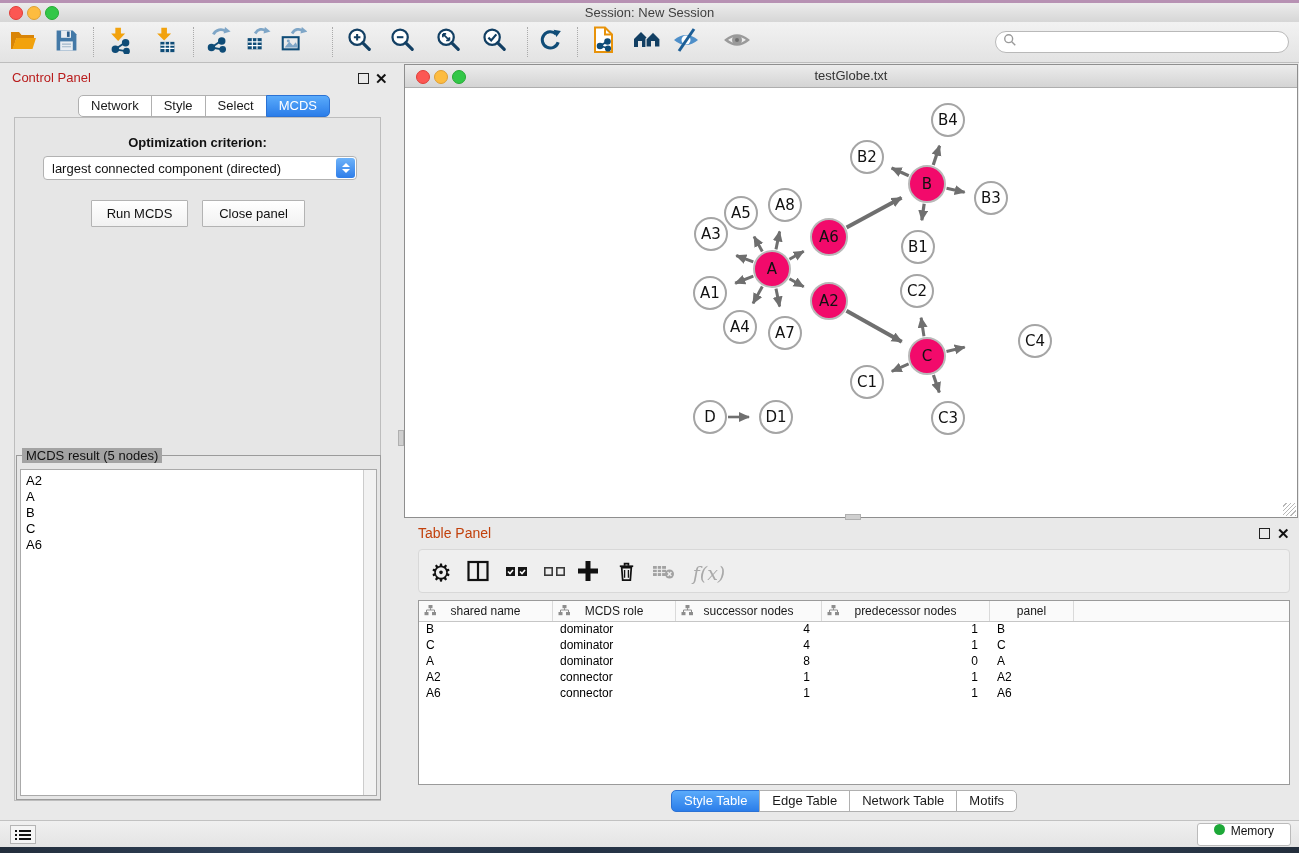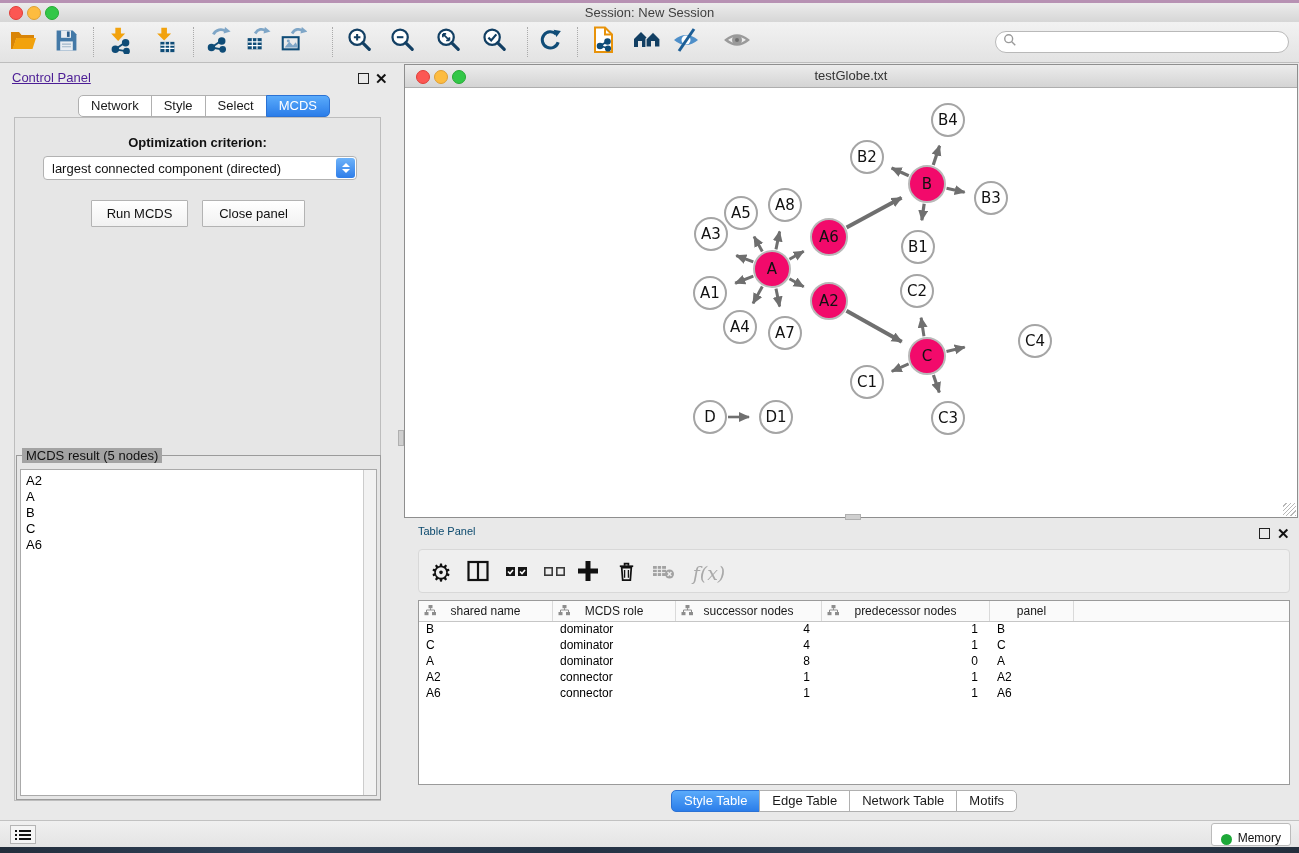--- a/index.html
+++ b/index.html
@@ -25,21 +25,21 @@
   #toolbar{left:0;top:22px;width:1299px;height:40px;
     background:linear-gradient(#f2f2f2,#e3e3e3);border-bottom:1px solid #bdbdbd;}
   .tb-btn{position:absolute;top:5px;width:30px;height:30px;display:flex;align-items:center;
     justify-content:center;cursor:default;}
   .tb-sep{position:absolute;top:5px;height:30px;border-left:1px dotted #aaa;}
   #search-wrap{position:absolute;left:995px;top:9px;width:294px;height:22px;background:#fff;
     border:1px solid #b9b9b9;border-radius:11px;display:flex;align-items:center;padding-left:7px;box-sizing:border-box;}
   #search-input{border:none;outline:none;flex:1;font-size:12px;background:transparent;margin-left:4px;}
 
   
-  #cp-title{left:12px;top:70px;font-size:13px;color:#4c1d95;text-decoration:underline;}
+  #cp-title{left:12px;top:70px;font-size:13px;color:#b91c1c;}
   .panel-float{position:absolute;width:9px;height:9px;border:1.5px solid #222;}
   .panel-close{position:absolute;font-size:15px;font-weight:700;color:#111;line-height:12px;}
   #cp-tabs{left:78px;top:95px;display:flex;}
   .seg-tab{height:20px;line-height:20px;padding:0 12px;background:#fff;border:1px solid #b0b0b0;
     font-size:13px;color:#1a1a1a;margin-left:-1px;text-align:center;}
   .seg-tab:first-child{border-radius:5px 0 0 5px;margin-left:0;}
   .seg-tab:last-child{border-radius:0 5px 5px 0;}
   .seg-tab.selected{background:linear-gradient(#5aabfb,#2b7de9);color:#fff;border-color:#2b72d4;}
   #cp-box{left:14px;top:117px;width:367px;height:684px;background:#e6e6e6;border:1px solid #bdbdbd;box-sizing:border-box;}
   #opt-label{left:14px;top:135px;width:367px;text-align:center;font-size:13px;font-weight:600;color:#111;}
@@ -70,21 +70,21 @@
   .gnode{position:absolute;z-index:2;border-radius:50%;background:#fff;border:2px solid #a5a5a5;
     display:flex;align-items:center;justify-content:center;font-family:"DejaVu Sans",sans-serif;
     font-size:15px;color:#111;box-sizing:border-box;cursor:default;}
   .gnode.dominator{background:#f20a6b;border-color:#b9b9b9;}
   #net-grip{left:1283px;top:503px;width:13px;height:13px;
     background:repeating-linear-gradient(135deg,transparent 0 2px,#b8b8b8 2px 3px);}
   .split-grip-v{left:398px;top:430px;width:6px;height:16px;background:#cfcfcf;border:1px solid #b0b0b0;box-sizing:border-box;}
   .split-grip-h{left:845px;top:514px;width:16px;height:6px;background:#cfcfcf;border:1px solid #b0b0b0;box-sizing:border-box;}
 
   
-  #tp-title{left:418px;top:525px;font-size:11px;color:#0c4a6e;}
+  #tp-title{left:418px;top:525px;font-size:14px;color:#c2410c;}
   #tp-toolbar{left:418px;top:549px;width:872px;height:44px;background:#efefef;border:1px solid #d8d8d8;
     border-radius:4px;box-sizing:border-box;}
   .tp-btn{position:absolute;top:8px;width:30px;height:30px;display:flex;align-items:center;justify-content:center;}
   .gear-glyph{font-family:"DejaVu Sans",sans-serif;font-size:24px;color:#111;line-height:28px;}
   .fx-glyph{font-family:"DejaVu Serif",serif;font-style:italic;font-size:19px;color:#a9a9a9;}
   #node-table{left:418px;top:600px;width:872px;height:185px;background:#fff;border:1px solid #9a9a9a;box-sizing:border-box;}
   #table-header{display:flex;height:20px;background:#fafafa;border-bottom:1px solid #c6c6c6;}
   .th{position:relative;border-right:1px solid #dadada;display:flex;align-items:center;justify-content:center;
     font-size:12px;color:#1a1a1a;box-sizing:border-box;}
   .th .hier{position:absolute;left:5px;top:4px;}
@@ -98,21 +98,21 @@
 
   
   #statusbar{left:0;top:820px;width:1299px;height:27px;background:linear-gradient(#f0f0f0,#e4e4e4);
     border-top:1px solid #c2c2c2;box-sizing:border-box;}
   #list-btn{position:absolute;left:10px;top:4px;width:26px;height:19px;background:#f5f5f5;
     border:1px solid #b5b5b5;display:flex;flex-direction:column;justify-content:center;gap:2px;padding:0 4px;box-sizing:border-box;}
   .list-row{display:flex;align-items:center;gap:2px;}
   .list-dot{width:2px;height:2px;background:#111;}
   .list-bar{flex:1;height:2px;background:#111;}
   #memory-btn{position:absolute;right:8px;top:2px;height:21px;background:#fff;border:1px solid #bbb;
-    border-radius:3px;display:flex;align-items:flex-end;gap:6px;padding:0 9px;font-size:12px;color:#111;}
+    border-radius:3px;display:flex;align-items:flex-start;gap:6px;padding:0 16px;font-size:12px;color:#111;}
   #memory-dot{width:11px;height:11px;border-radius:50%;background:#1da838;}
 </style>
 </head>
 <body>
 
 <div id="stage">
 
   <div class="abs" id="desktop-top"></div>
 
   <div class="abs" id="titlebar">

